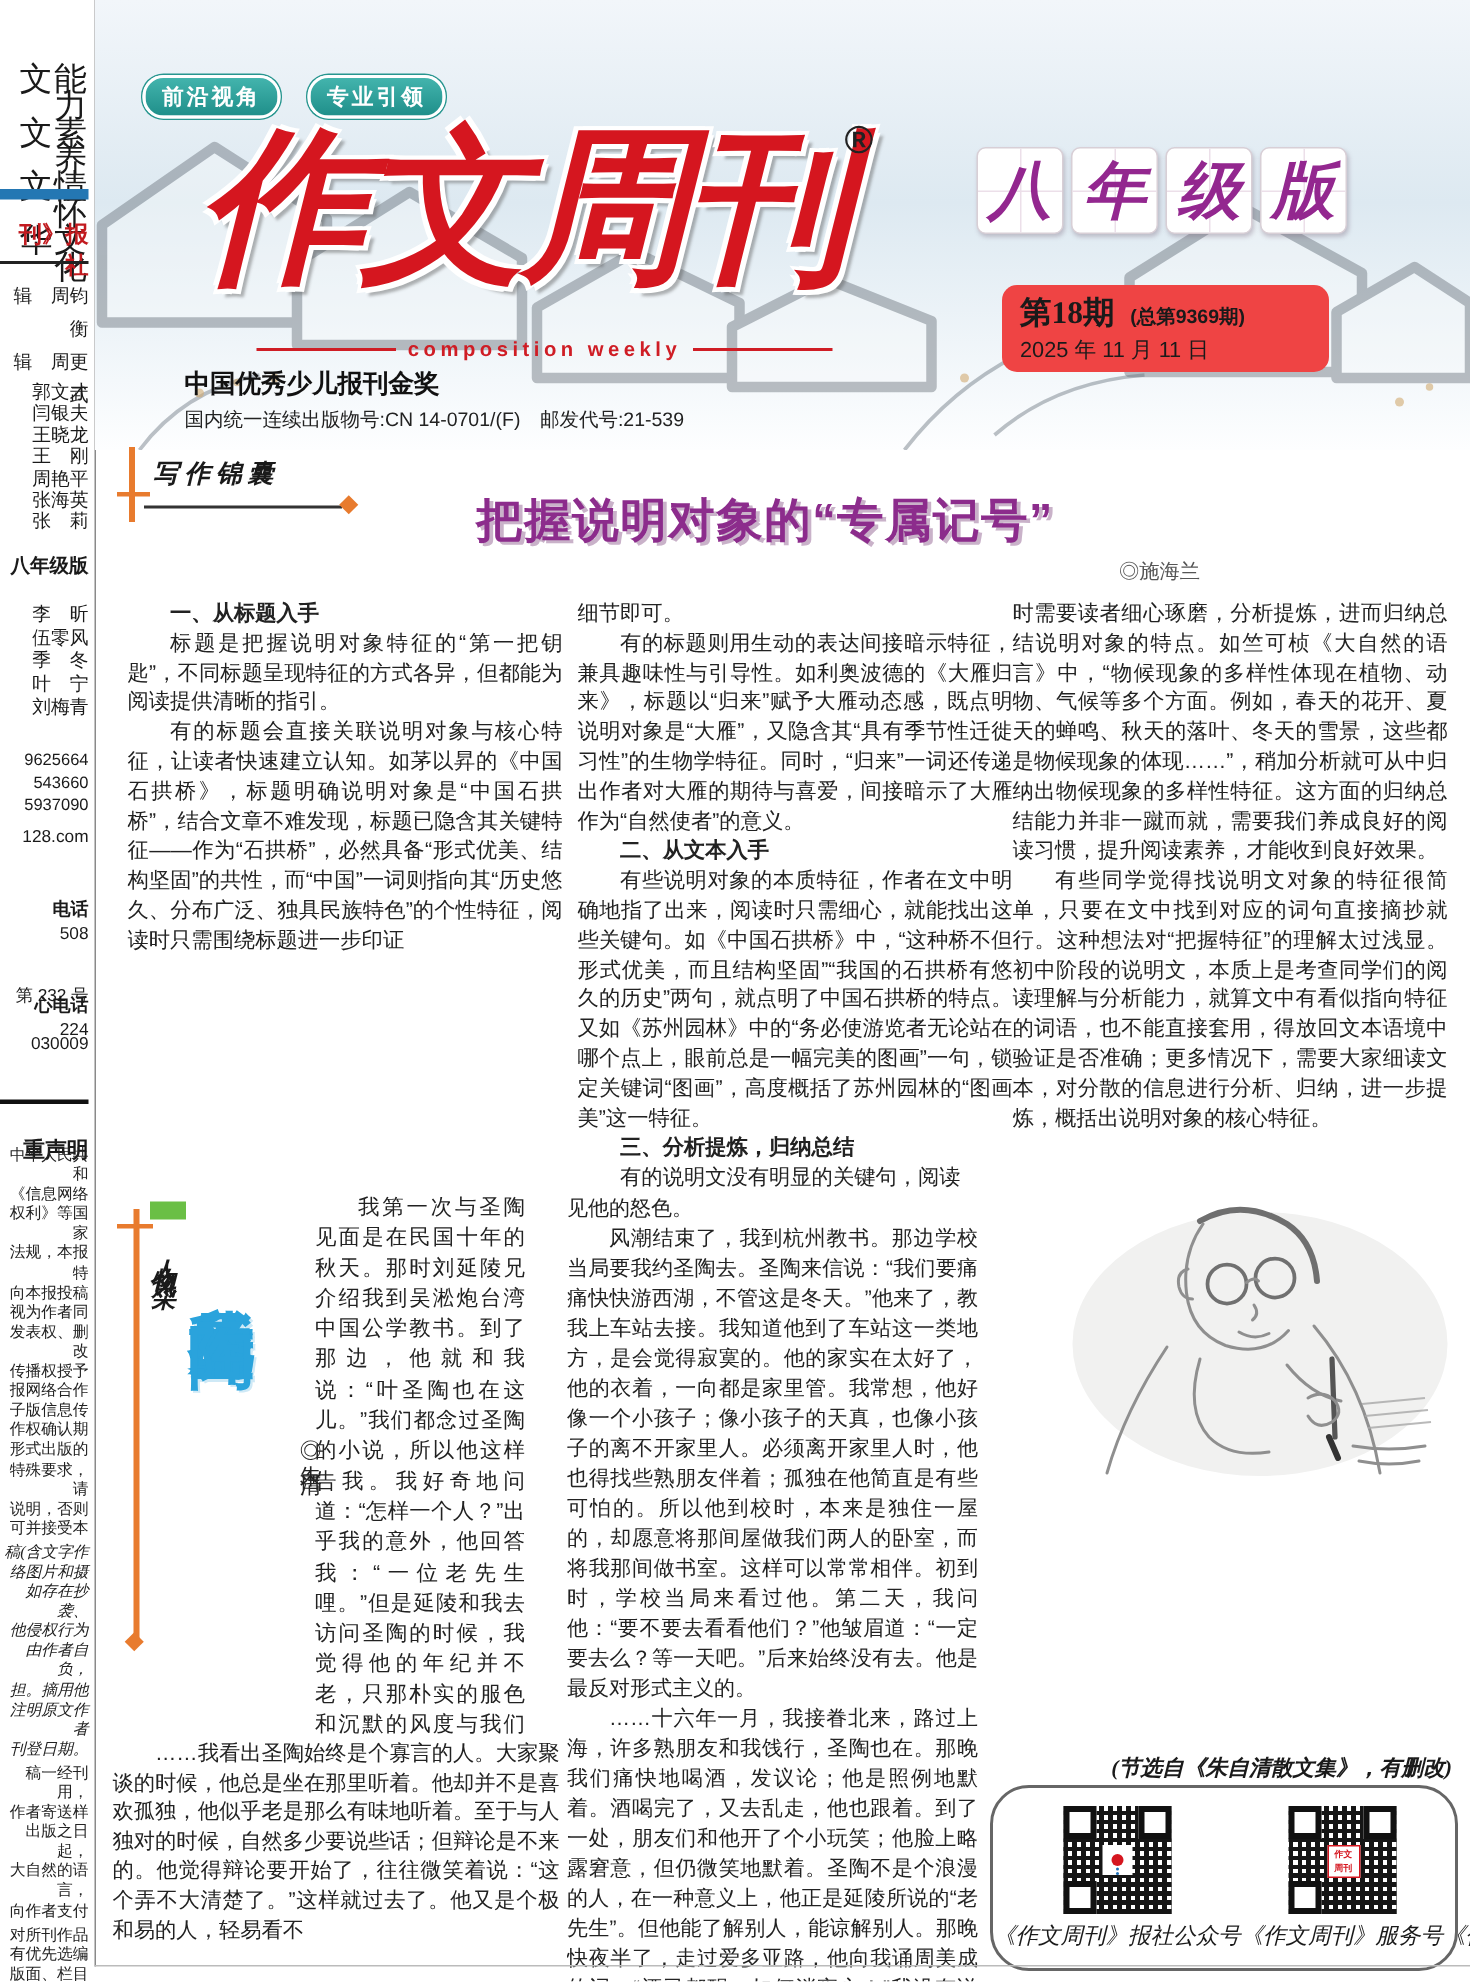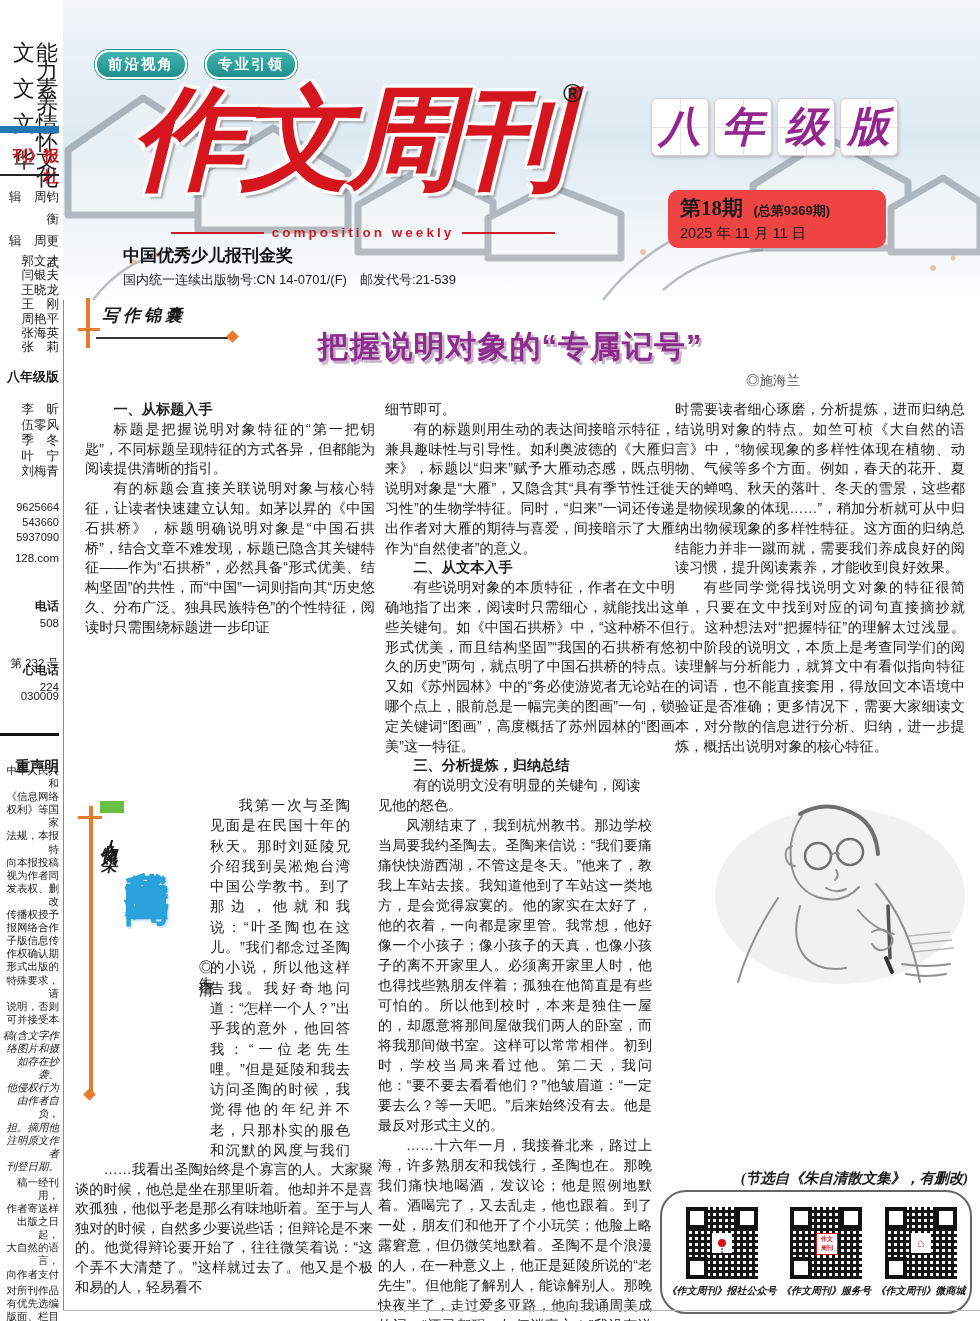--- a/index.html
+++ b/index.html
@@ -98,22 +98,22 @@
       background:repeating-linear-gradient(90deg,#151515 0 3px,transparent 3px 6px),
                  repeating-linear-gradient(0deg,#151515 0 3px,#fff 3px 6px);}
   .qr i{position:absolute;width:14px;height:14px;border:4px solid #111;background:#fff;}
   .qr i.tl{left:0;top:0;} .qr i.tr{right:0;top:0;} .qr i.bl{left:0;bottom:0;}
   .qr .logo{position:absolute;left:26px;top:26px;width:20px;height:20px;background:#fff;
       display:flex;align-items:center;justify-content:center;font-size:12px;}
   .logo.book{color:#1d6fb8;} .logo.book::before{content:"";width:8px;height:8px;border-radius:50%;background:#d5161f;
       box-shadow:0 6px 0 -3px #1d6fb8,0 9px 0 -3px #1d6fb8;}
   .logo.seal{border:1px solid #d5161f;color:#d5161f;font-size:6px;font-weight:bold;}
   .logo.shop{color:#c0392b;font-weight:bold;}
-  .qr-label{margin-top:5px;font-family:"Liberation Serif",serif;font-style:italic;font-weight:bold;
-      font-size:10px;white-space:nowrap;}
+  .qr-label{margin-top:5px;font-family:"Liberation Serif",serif;font-style:italic;font-weight:normal;
+      font-size:15px;white-space:nowrap;}
   .bottom-rule{position:absolute;left:63px;top:1310px;width:917px;height:1px;background:#bbb;}
 </style>
 </head>
 <body>
 
 <div class="page">
 
   <aside class="sidebar">
     <div class="sb-slogans">
         <div>文能力</div>

